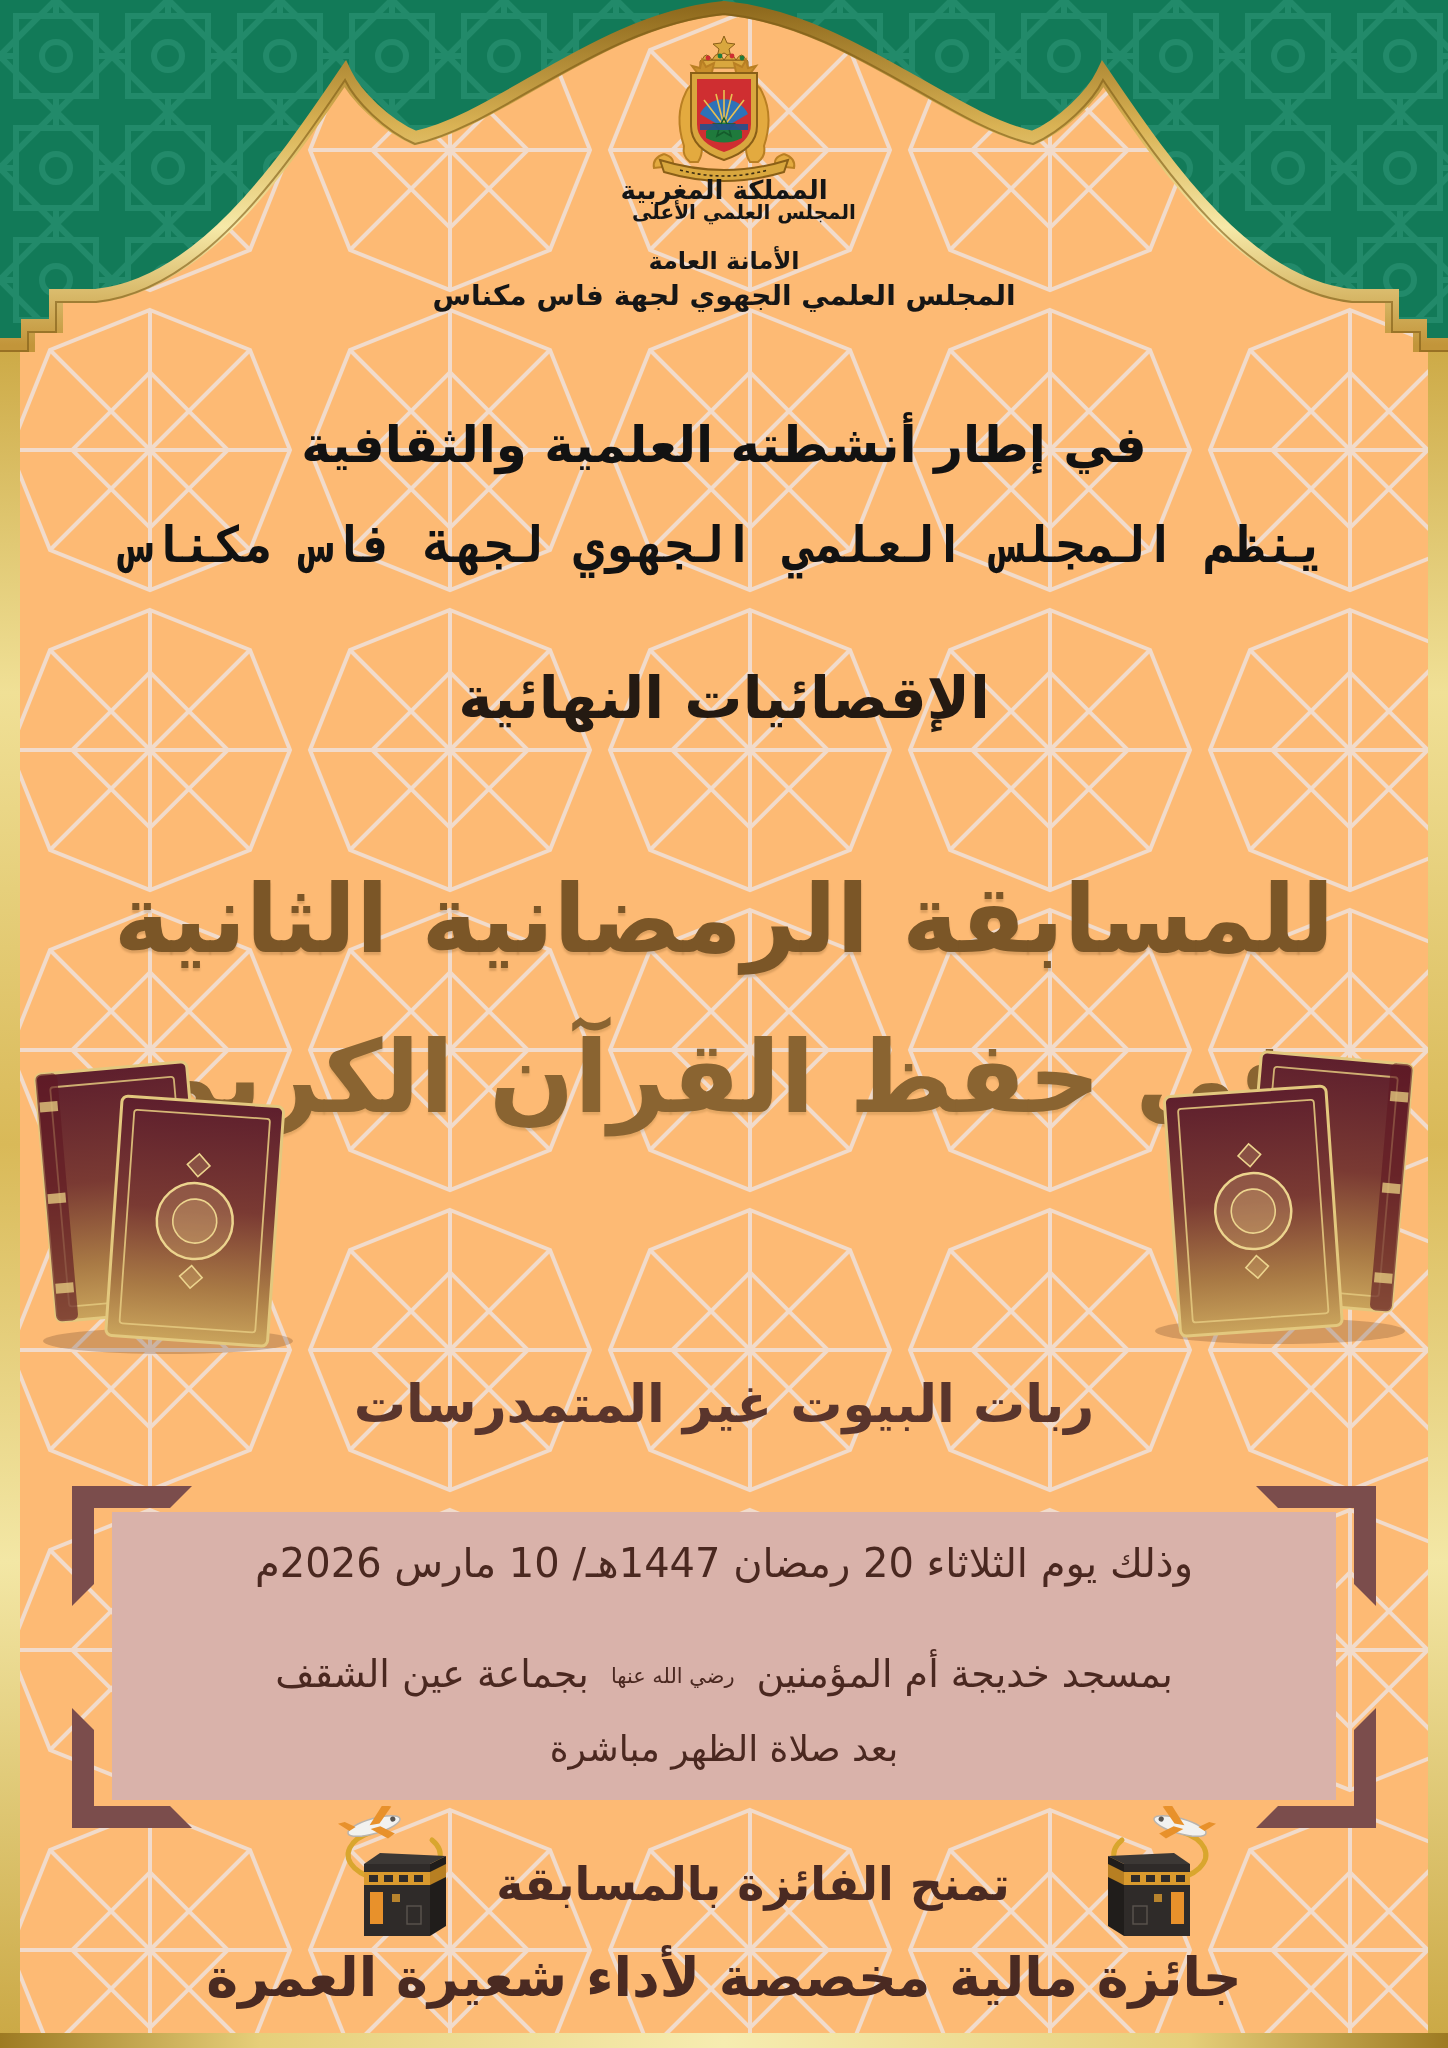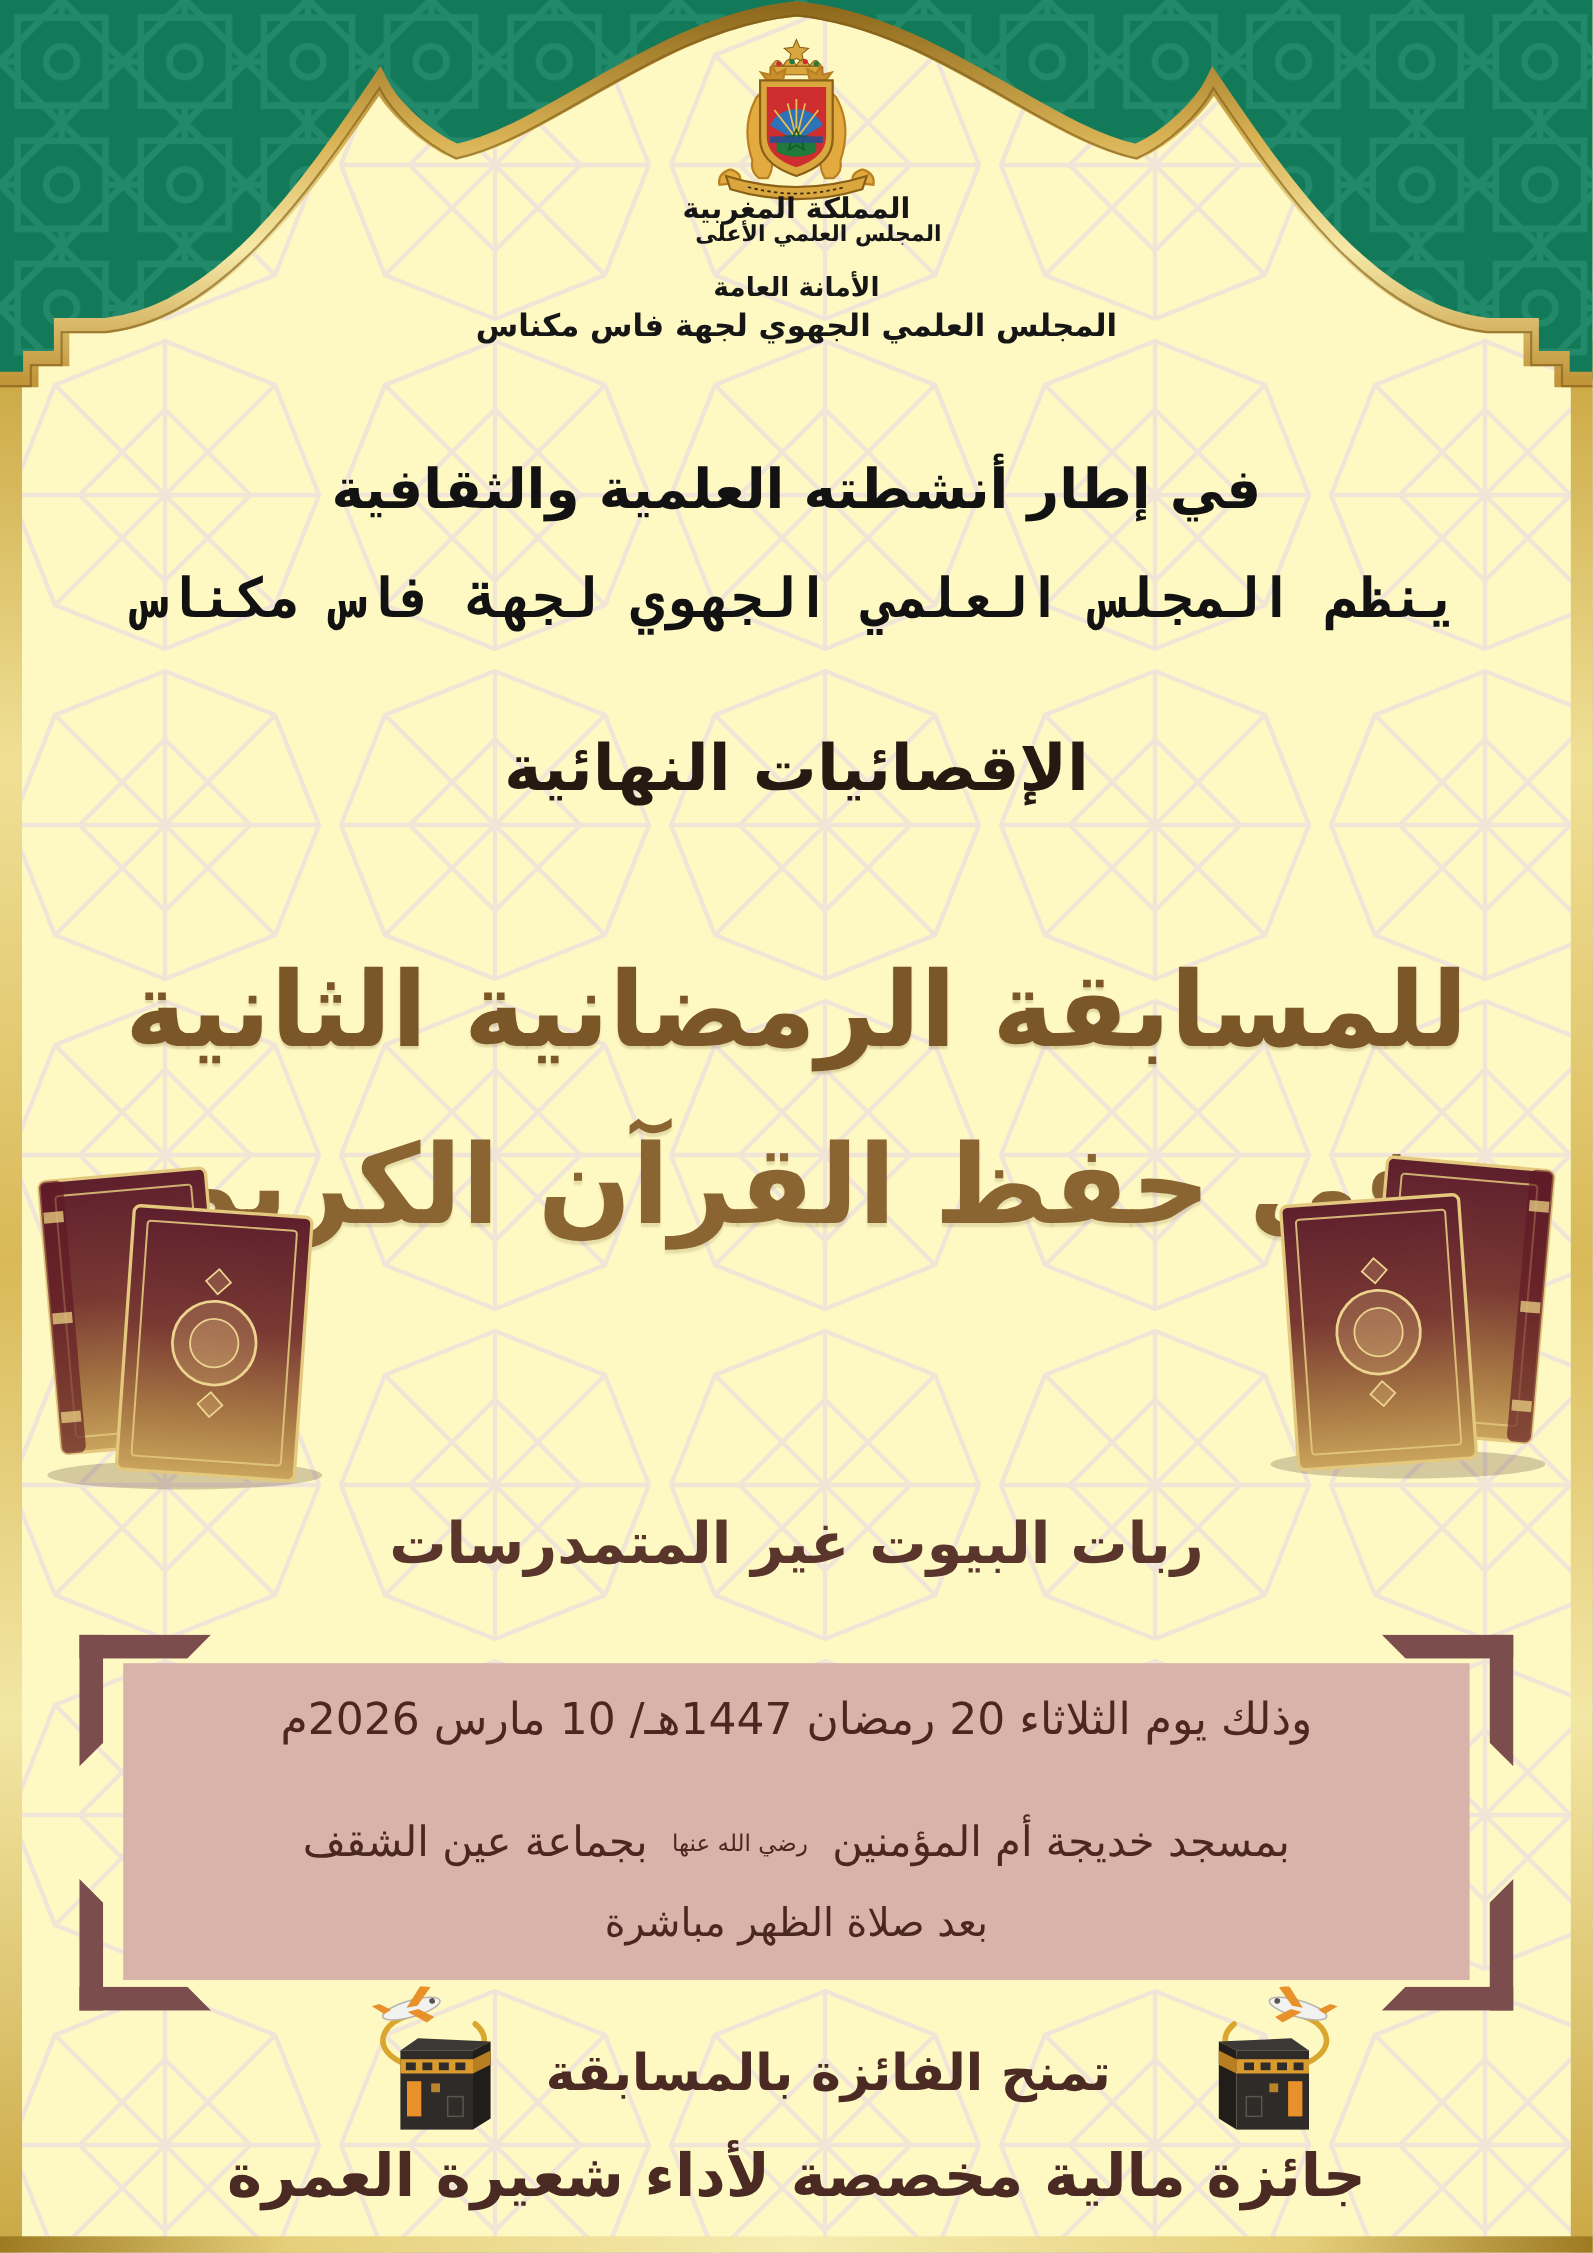--- a/index.html
+++ b/index.html
@@ -1,18 +1,18 @@
 <!DOCTYPE html>
 <html lang="ar" dir="rtl"><head>
 <meta charset="utf-8">
 <style>
   html,body{margin:0;padding:0;background:#777;}
   #poster{
     position:relative;width:1448px;height:2048px;margin:0 auto;
-    background:#fef9c3;overflow:hidden;
+    background:#fdba74;overflow:hidden;
     font-family:"DejaVu Sans", sans-serif;
   }
   .abs{position:absolute;}
   .ar{
     position:absolute;left:0;width:100%;direction:rtl;text-align:center;
     font-weight:bold;line-height:1.25;white-space:nowrap;
   }
   .org-line{color:#161616;}
   .intro-line{color:#121212;}
   .t-elim{color:#241a12;font-size:58px;}

